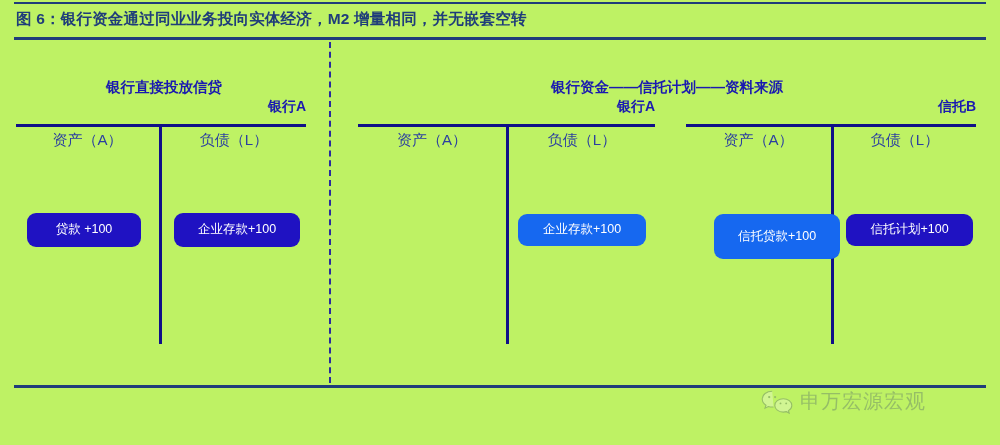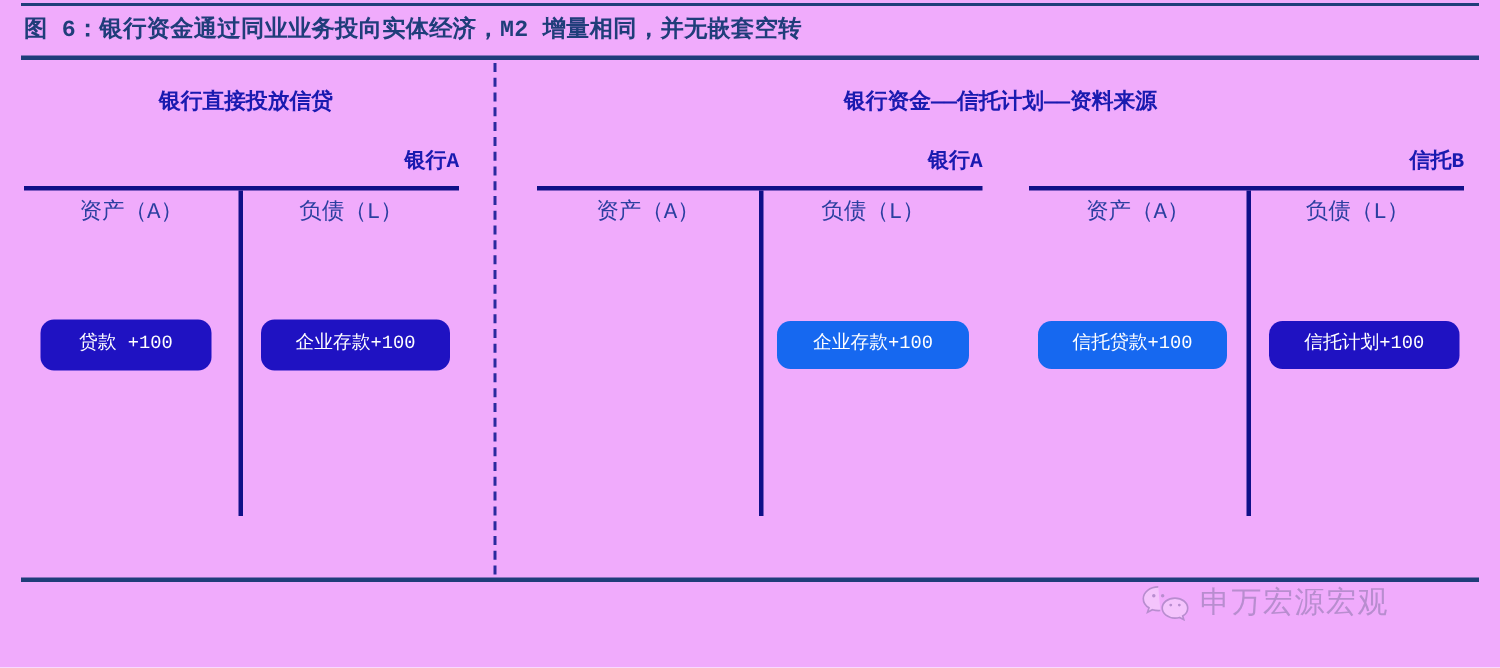--- a/index.html
+++ b/index.html
@@ -7,24 +7,23 @@
     padding: 0;
     background: #ffffff;
   }
   body {
     font-family: "Liberation Sans", "DejaVu Sans", sans-serif;
   }
   #figure {
     position: relative;
     width: 1000px;
     height: 445px;
-    background: #f0abfc;
+    background: #bef264;
     overflow: hidden;
     box-sizing: border-box;
-    font-family: Liberation Mono, monospace;
   }
 
   
   .title-rule-top {
     position: absolute;
     left: 14px; top: 2px;
     width: 972px; height: 2px;
     background: #1f3d7a;
   }
   .fig-title {
@@ -53,20 +52,21 @@
   }
 
   
   .section-caption {
     position: absolute;
     font-size: 14.5px;
     font-weight: bold;
     color: #1a1ab0;
     text-align: center;
     white-space: nowrap;
+    margin-top: 20px;
   }
   #caption-left  { left: 18px;  top: 58px;  width: 292px; }
   #caption-right { left: 358px; top: 58px;  width: 618px; }
 
   
   .entity {
     position: absolute;
   }
   .entity-name {
     position: absolute;
@@ -185,21 +185,21 @@
   </div>
   <div class="pill bright" style="left:518px; top:214px; width:128px; height:32px;">企业存款+100</div>
 
   <div class="entity" style="left:686px; top:98px; width:290px;">
     <div class="entity-name">信托B</div>
     <div class="entity-rule"></div>
     <div class="entity-vline" style="left:145px;"></div>
     <div class="col-head" style="left:0px; width:145px;">资产（A）</div>
     <div class="col-head" style="left:148px; width:142px;">负债（L）</div>
   </div>
-  <div class="pill bright" style="left:692px; top:214px; width:126px; height:32px;">信托贷款+100</div>
+  <div class="pill bright" style="left:714px; top:214px; width:126px; height:45px;">信托贷款+100</div>
   <div class="pill navy" style="left:846px; top:214px; width:127px; height:32px;">信托计划+100</div>
 
   <div class="footer-rule"></div>
 
   <div class="watermark">
     <span>
       <svg class="wechat-icon" width="34" height="26" viewBox="0 0 34 26" fill="none" stroke="#3a4a6b" stroke-width="1.1">
         <path d="M12.2 2.2C6.6 2.2 2.2 5.8 2.2 10.1c0 2.5 1.5 4.7 3.8 6.1L5 19.2l3.3-1.7c1.2.35 2.5.55 3.9.55.45 0 .9-.02 1.33-.07" fill="#fff"></path>
         <path d="M31.8 16.4c0-3.7-3.8-6.7-8.5-6.7s-8.5 3-8.5 6.7c0 3.7 3.8 6.7 8.5 6.7 1.1 0 2.15-.16 3.1-.45l2.8 1.45-.75-2.45c2.05-1.2 3.35-3.1 3.35-5.2z" fill="#fff"></path>
         <circle cx="9.2" cy="8.1" r="1.15" fill="#3a4a6b" stroke="none"></circle>

